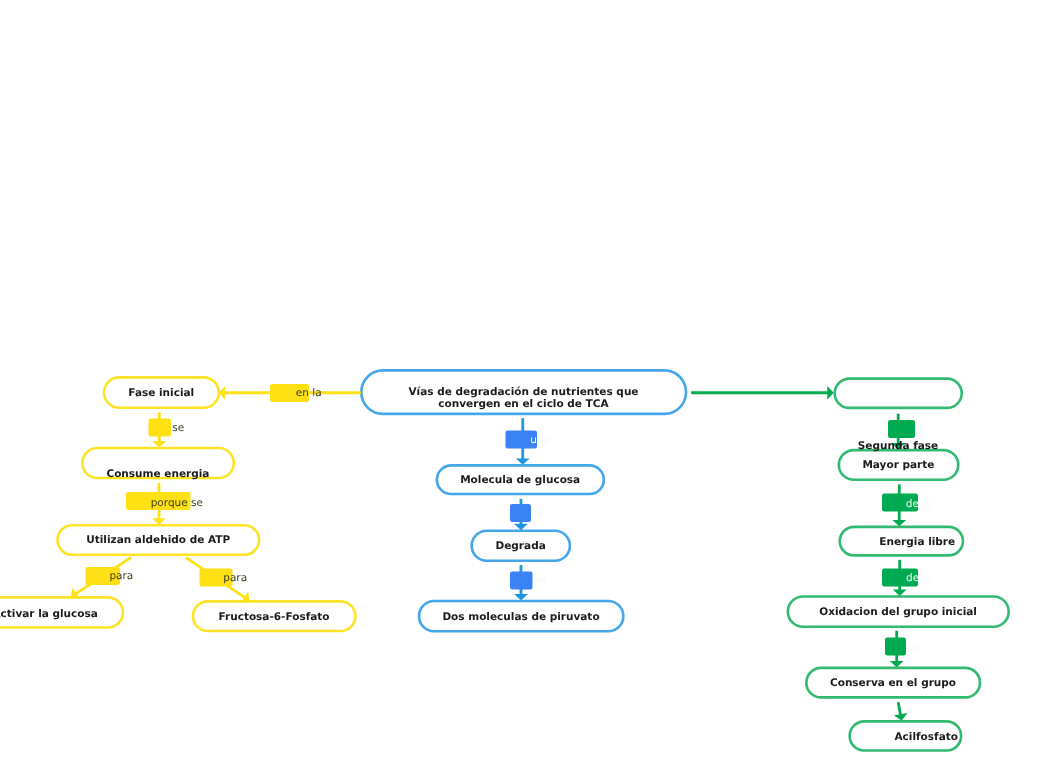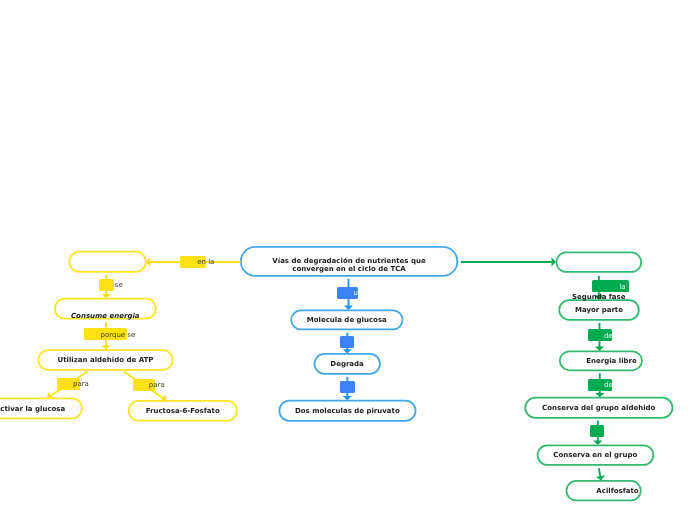--- a/index.html
+++ b/index.html
@@ -83,21 +83,24 @@
       <polygon stroke="none" points="601.20,480.40 595.87,477.05 604.90,475.30"></polygon>
     </g>
   </svg>
 
   <div class="node b" style="left:240.5px;top:246.6px;width:217px;height:35px;">
     <span>
       <span>Vías de degradación de nutrientes que</span><br><span>convergen en el ciclo de TCA</span>
     </span>
   </div>
 
-  <div class="node y" style="left:54.6px;top:298.3px;width:101.4px;height:34px;font-style:italic;">
+  <div class="node y" style="left:69px;top:251.2px;width:77px;height:20.5px;">
+    <span>Fase inicial</span>
+  </div>
+  <div class="node y" style="left:54.6px;top:298.3px;width:101.4px;height:34px;">
     <span>Consume energia</span>
   </div>
   <div class="node y" style="left:38px;top:349.8px;width:134.9px;height:19.9px;">
     <span>Utilizan aldehido de ATP</span>
   </div>
   <div class="node y" style="left:-21.9px;top:397.9px;width:104px;height:20.3px;">
     <span>Activar la glucosa</span>
   </div>
   <div class="node y" style="left:128.3px;top:400.6px;width:108.8px;height:19.9px;">
     <span>Fructosa-6-Fosfato</span>
@@ -116,21 +119,21 @@
   <div class="node g" style="left:556.1px;top:252.1px;width:85.2px;height:19.7px;margin-top:34px;">
     <span>Segunda fase</span>
   </div>
   <div class="node g" style="left:558.9px;top:299.7px;width:80.1px;height:20px;">
     <span>Mayor parte</span>
   </div>
   <div class="node g" style="left:559.5px;top:350.9px;width:104px;height:19.2px;">
     <span>Energia libre</span>
   </div>
   <div class="node g" style="left:524.9px;top:397.3px;width:147.7px;height:20.4px;">
-    <span>Conserva del grupo aldehido</span>
+    <span>Oxidacion del grupo inicial</span>
   </div>
   <div class="node g" style="left:537.2px;top:444.9px;width:116.3px;height:19.9px;">
     <span>Conserva en el grupo</span>
   </div>
   <div class="node g" style="left:566.1px;top:480.6px;width:74.8px;height:19.6px;padding-left:28px;">
     <span>Acilfosfato</span>
   </div>
 
   <div class="lbl y" style="left:180.2px;top:255.5px;width:26.2px;height:12.2px;">
     <span>en la</span>
@@ -151,21 +154,21 @@
   <div class="lbl b" style="left:337.3px;top:287.0px;width:20.5px;height:11.6px;">
     <span>una</span>
   </div>
   <div class="lbl b" style="left:339.6px;top:336.0px;width:14.4px;height:11.6px;">
     <span>se</span>
   </div>
   <div class="lbl b" style="left:339.8px;top:381.2px;width:15.3px;height:11.9px;">
     <span>en</span>
   </div>
 
-  <div class="lbl g" style="left:591.5px;top:280.3px;width:37px;height:12.0px;">
+  <div class="lbl g" style="left:591.5px;top:280.3px;width:18px;height:12.0px;">
     <span>la</span>
   </div>
   <div class="lbl g" style="left:588.0px;top:328.9px;width:24.0px;height:12.5px;">
     <span>de la</span>
   </div>
   <div class="lbl g" style="left:588.3px;top:378.9px;width:23.6px;height:12.2px;">
     <span>de la</span>
   </div>
   <div class="lbl g" style="left:589.8px;top:425.2px;width:14.4px;height:12.0px;">
     <span>se</span>

